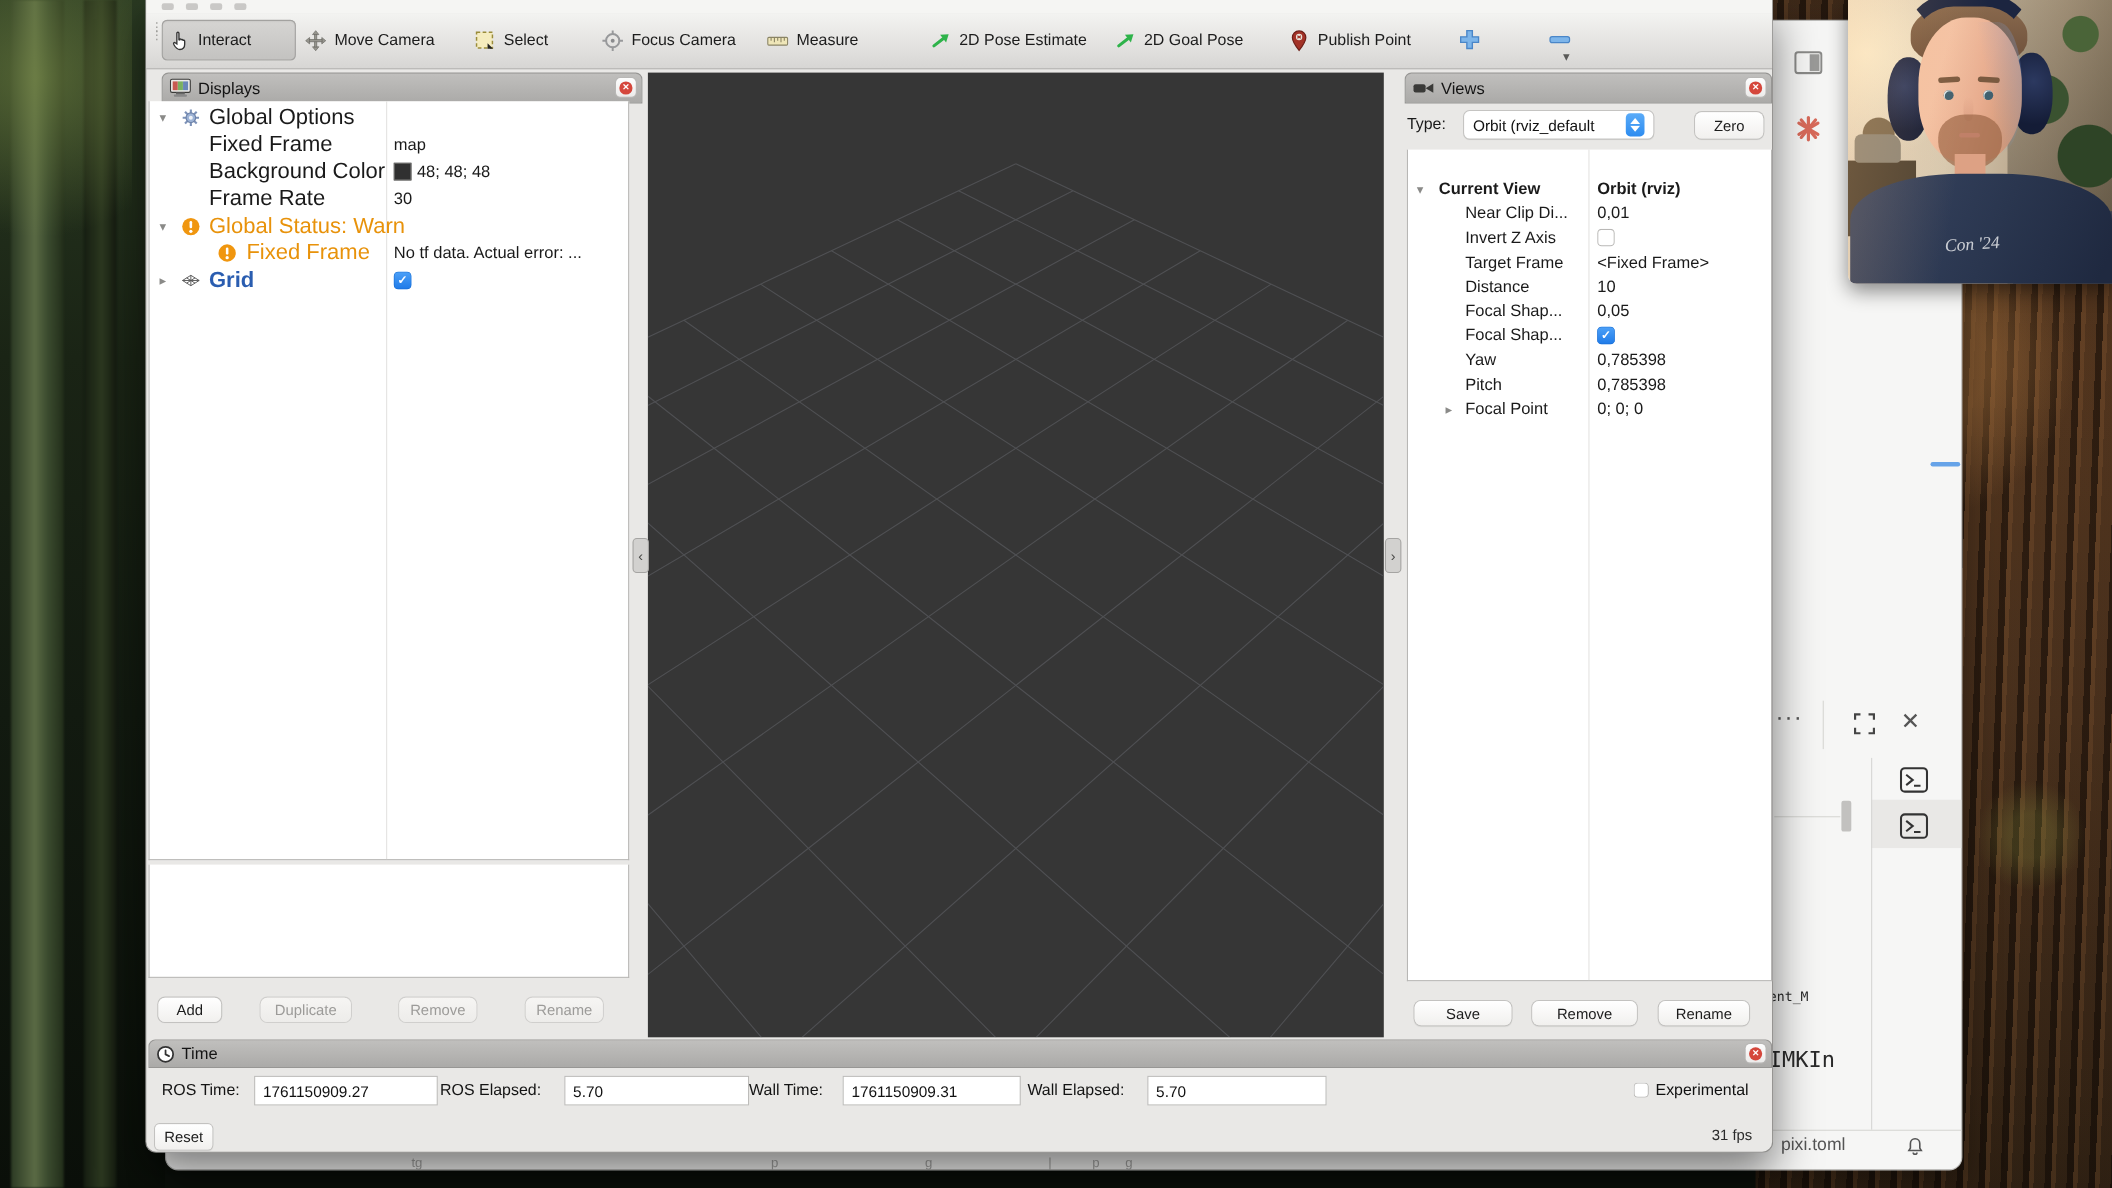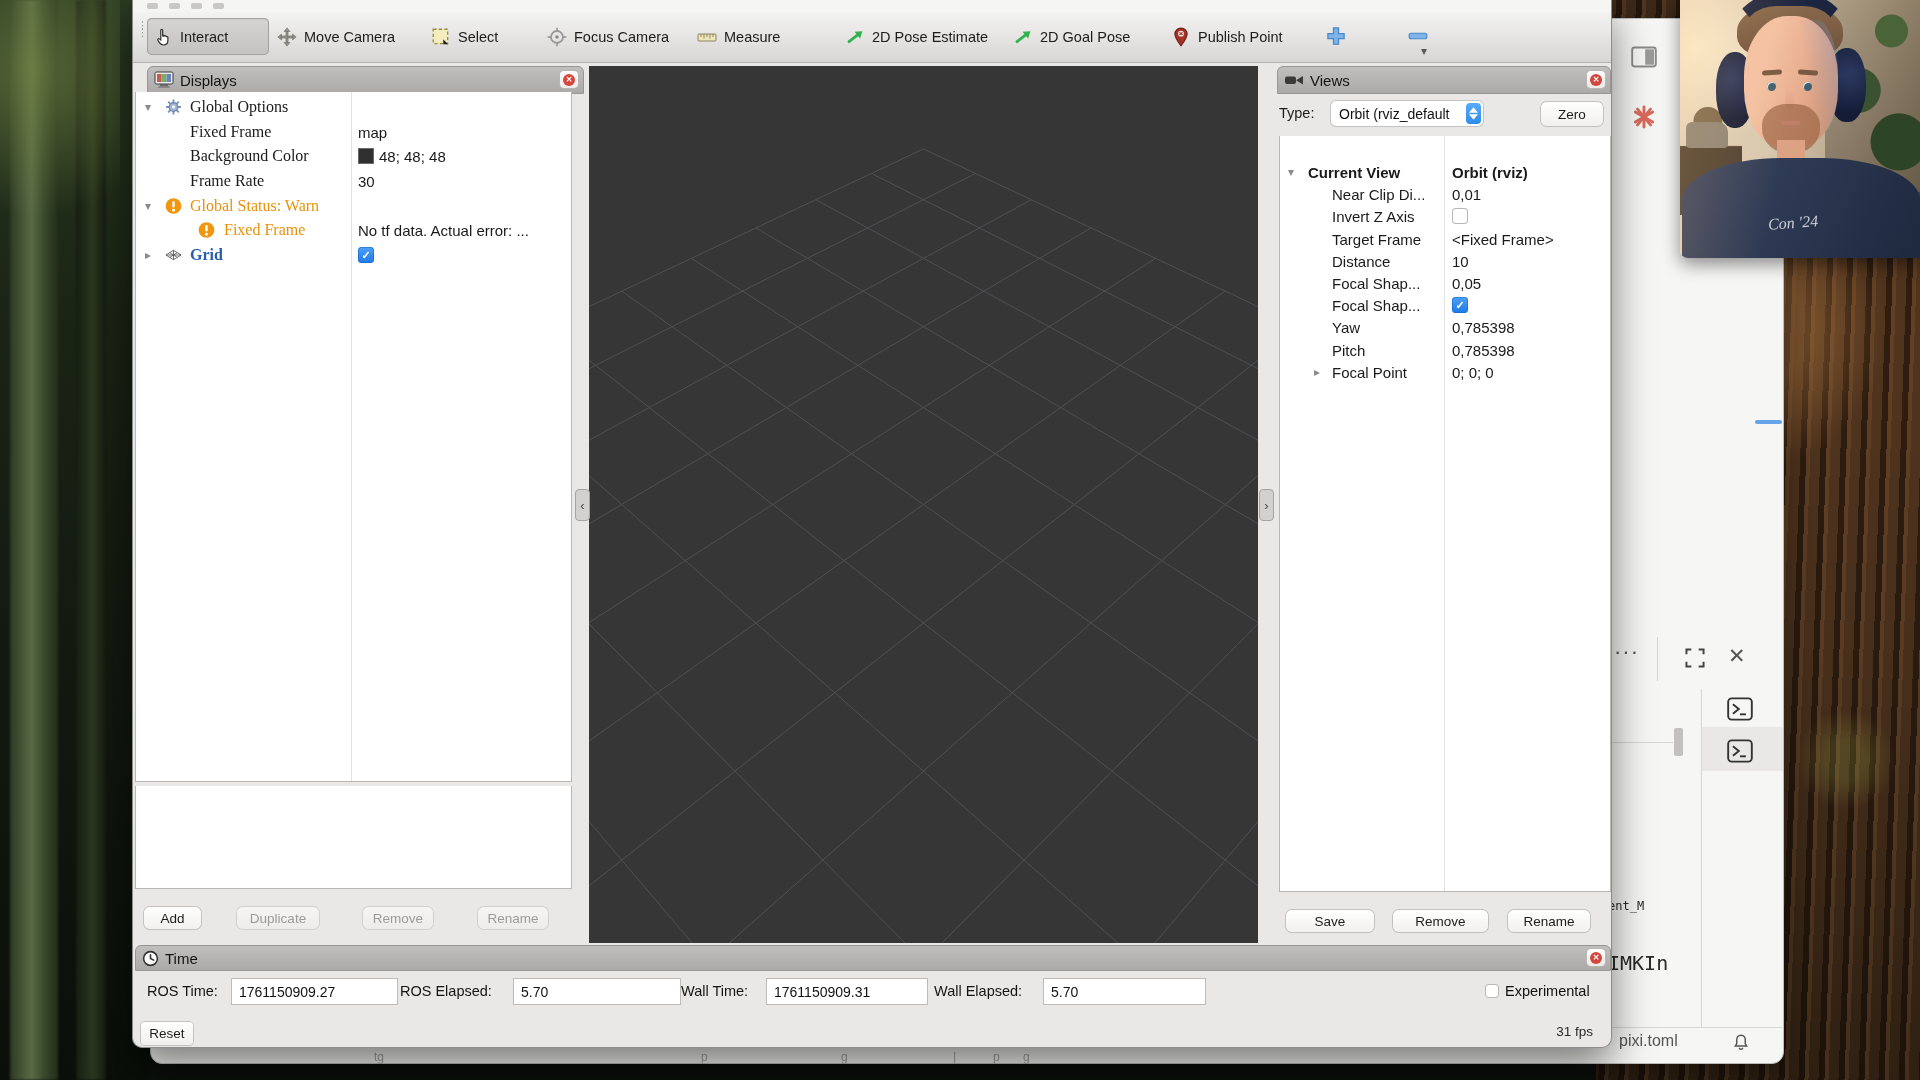--- a/index.html
+++ b/index.html
@@ -58,21 +58,21 @@
     box-shadow:0 0 0 1px #b8b7b5;display:flex;align-items:center;justify-content:center;}
   .closebtn .dot{width:12px;height:12px;border-radius:50%;background:#d5473c;color:#fff;
     font-size:8px;line-height:12px;text-align:center;font-weight:bold;}
   .pbody{position:absolute;background:#ffffff;border:1px solid #b8b7b5;border-top:none;}
   
   .trow{position:relative;height:24.6px;}
   .trow span{position:absolute;top:50%;transform:translateY(-50%);white-space:nowrap;}
   .t-exp{color:#8a8a88;font-size:12px;}
   .t-ic{width:17px;height:17px;}
   .t-ic svg{width:100%;height:100%;display:block;}
-  .t-label{font-size:16px;color:#1a1a1a;font-family:Liberation Serif, serif;}
+  .t-label{font-size:20px;color:#1a1a1a;}
   .t-label.warn{color:#e8920a;}
   .t-label.dispname{color:#2a5db0;font-weight:bold;}
   .t-value{font-size:15px;color:#1a1a1a;}
   .swatch{width:14px;height:14px;background:#303030;border:1px solid #6a6a68;display:inline-block;}
   .chk{width:16px;height:16px;border-radius:4px;background:linear-gradient(180deg,#4da1f8,#1e7ae8);
     color:#fff;font-size:11px;line-height:16px;text-align:center;font-weight:bold;
     box-shadow:inset 0 0 0 .5px #1565c8;}
   .chk.off{background:#fff;box-shadow:inset 0 0 0 1px #b9b8b6;}
   .coldiv{position:absolute;width:1px;background:#e4e3e1;}
   
@@ -441,21 +441,21 @@
           <rect x="1" y="3.5" width="11" height="7.5" rx="2" fill="#3a3a38"></rect>
           <path d="M12 7.2 L19 3 V11.4 Z" fill="#3a3a38"></path>
         </svg>
     </span>
     <span>Views</span>
     <span class="closebtn">
         <span class="dot">✕</span>
       </span>
   </div>
   <div class="abs" id="type-row-label" style="left:1146px;top:105px;">Type:</div>
-  <div id="type-dd" style="left:1198px;top:101px;width:152px;">
+  <div id="type-dd" style="left:1198px;top:101px;width:172px;">
     <span class="ddtext">Orbit (rviz_default</span>
     <span class="stepper">
       <svg viewBox="0 0 10 6">
           <path d="M5 0 L10 6 H0 Z" fill="#fff"></path>
         </svg>
       <svg viewBox="0 0 10 6">
           <path d="M5 6 L0 0 H10 Z" fill="#fff"></path>
         </svg>
     </span>
   </div>

